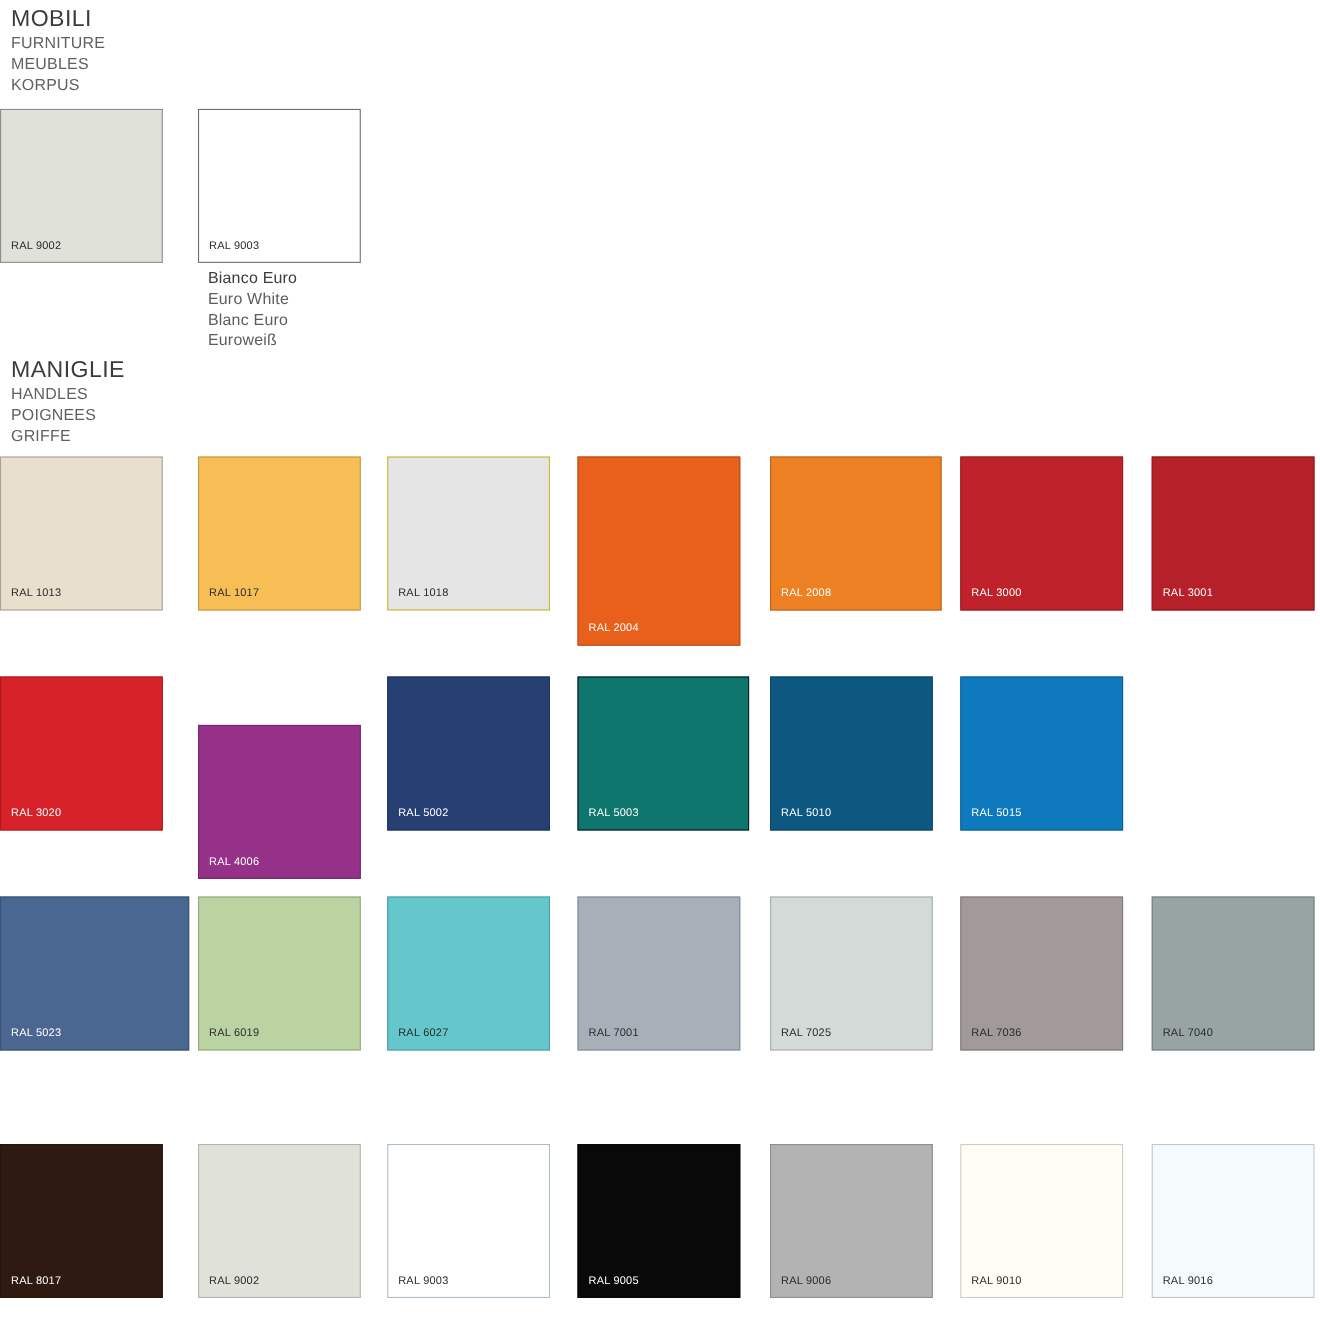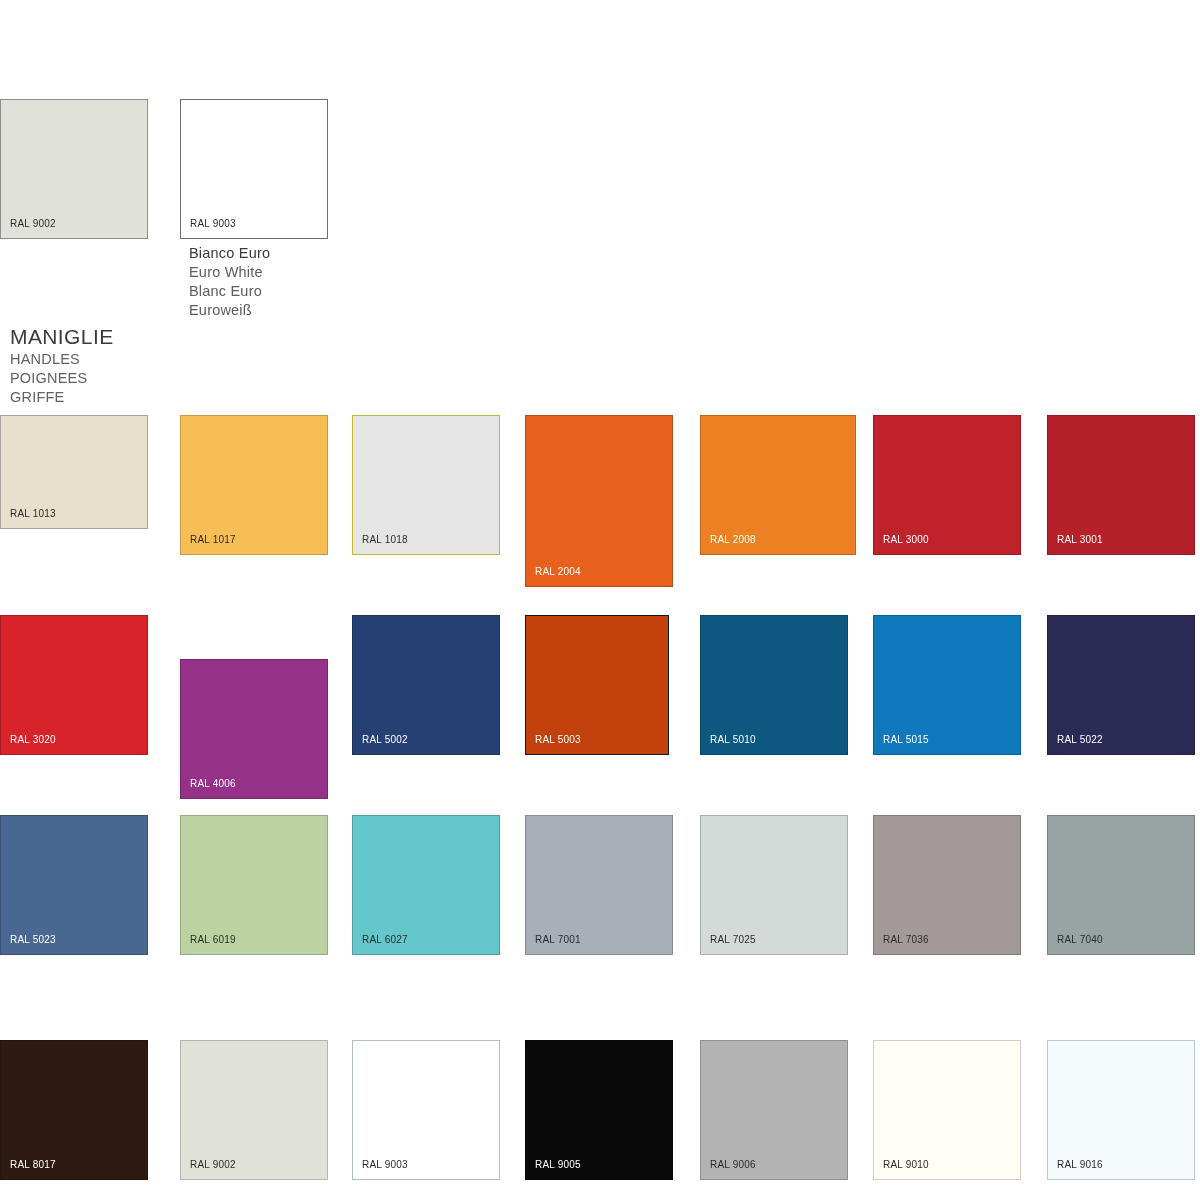--- a/index.html
+++ b/index.html
@@ -75,39 +75,45 @@
     letter-spacing: 0.2px;
     white-space: nowrap;
   }
   .caption div.first { color: #3b3b3b; }
 </style>
 </head>
 <body>
 
 <div class="page">
 
+<div class="section-head" style="top: 6px;">
+      <p class="title">MOBILI</p>
+      <p class="sub">FURNITURE</p>
+      <p class="sub">MEUBLES</p>
+      <p class="sub">KORPUS</p>
+    </div>
     <div class="swatch" style="left: 0px; top: 99px; width: 148px; height: 140px; background: rgb(224, 225, 216); border-color: rgb(141, 141, 141);">
       <span class="code dark">RAL 9002</span>
     </div>
     <div class="swatch" style="left: 180px; top: 99px; width: 148px; height: 140px; background: rgb(255, 255, 255); border-color: rgb(110, 110, 110);">
       <span class="code dark">RAL 9003</span>
     </div>
     <div class="caption" style="left: 189px; top: 244px;">
       <div class="first">Bianco Euro</div>
       <div>Euro White</div>
       <div>Blanc Euro</div>
       <div>Euroweiß</div>
     </div>
     <div class="section-head" style="top: 325px;">
       <p class="title">MANIGLIE</p>
       <p class="sub">HANDLES</p>
       <p class="sub">POIGNEES</p>
       <p class="sub">GRIFFE</p>
     </div>
-    <div class="swatch" style="left: 0px; top: 415px; width: 148px; height: 114px; background: rgb(232, 223, 204); border-color: rgb(169, 164, 154);">
+    <div class="swatch" style="left: 0px; top: 415px; width: 148px; height: 140px; background: rgb(232, 223, 204); border-color: rgb(169, 164, 154);">
       <span class="code dark">RAL 1013</span>
     </div>
     <div class="swatch" style="left: 180px; top: 415px; width: 148px; height: 140px; background: rgb(247, 190, 86); border-color: rgb(199, 151, 74);">
       <span class="code dark">RAL 1017</span>
     </div>
     <div class="swatch" style="left: 352px; top: 415px; width: 148px; height: 140px; background: #e5e5e5; border-color: rgb(199, 184, 41); text-align: center;">
       <span class="code dark">RAL 1018</span>
     </div>
     <div class="swatch" style="left: 525px; top: 415px; width: 148px; height: 172px; background: rgb(232, 96, 28); border-color: rgb(184, 76, 23);">
       <span class="code light">RAL 2004</span>
@@ -123,33 +129,30 @@
     </div>
     <div class="swatch" style="left: 0px; top: 615px; width: 148px; height: 140px; background: rgb(216, 34, 42); border-color: rgb(173, 27, 33);">
       <span class="code light">RAL 3020</span>
     </div>
     <div class="swatch" style="left: 180px; top: 615px; width: 148px; height: 140px; background: rgb(149, 49, 137); border-color: rgb(119, 39, 110); margin-top: 44px;">
       <span class="code light">RAL 4006</span>
     </div>
     <div class="swatch" style="left: 352px; top: 615px; width: 148px; height: 140px; background: rgb(38, 64, 115); border-color: rgb(30, 51, 92);">
       <span class="code light">RAL 5002</span>
     </div>
-    <div class="swatch" style="left: 525px; top: 615px; width: 144px; height: 140px; background: #c2410c; border-color: rgb(10, 26, 43);">
+    <div class="swatch" style="left: 525px; top: 615px; width: 156px; height: 140px; background: #0f766e; border-color: rgb(10, 26, 43);">
       <span class="code light">RAL 5003</span>
     </div>
     <div class="swatch" style="left: 700px; top: 615px; width: 148px; height: 140px; background: rgb(13, 88, 128); border-color: rgb(10, 71, 103);">
       <span class="code light">RAL 5010</span>
     </div>
     <div class="swatch" style="left: 873px; top: 615px; width: 148px; height: 140px; background: rgb(14, 121, 188); border-color: rgb(11, 97, 151);">
       <span class="code light">RAL 5015</span>
     </div>
-    <div class="swatch" style="left: 1047px; top: 615px; width: 148px; height: 140px; background: rgb(43, 42, 85); border-color: rgb(34, 33, 68);">
-      <span class="code light">RAL 5022</span>
-    </div>
-    <div class="swatch" style="left: 0px; top: 815px; width: 148px; height: 140px; background: rgb(74, 103, 145); border-color: rgb(59, 82, 116);">
+    <div class="swatch" style="left: 0px; top: 815px; width: 172px; height: 140px; background: rgb(74, 103, 145); border-color: rgb(59, 82, 116);">
       <span class="code light">RAL 5023</span>
     </div>
     <div class="swatch" style="left: 180px; top: 815px; width: 148px; height: 140px; background: rgb(186, 211, 161); border-color: rgb(148, 169, 129);">
       <span class="code dark">RAL 6019</span>
     </div>
     <div class="swatch" style="left: 352px; top: 815px; width: 148px; height: 140px; background: rgb(100, 199, 203); border-color: rgb(80, 159, 162);">
       <span class="code dark">RAL 6027</span>
     </div>
     <div class="swatch" style="left: 525px; top: 815px; width: 148px; height: 140px; background: rgb(167, 176, 185); border-color: rgb(134, 141, 148);">
       <span class="code dark">RAL 7001</span>

